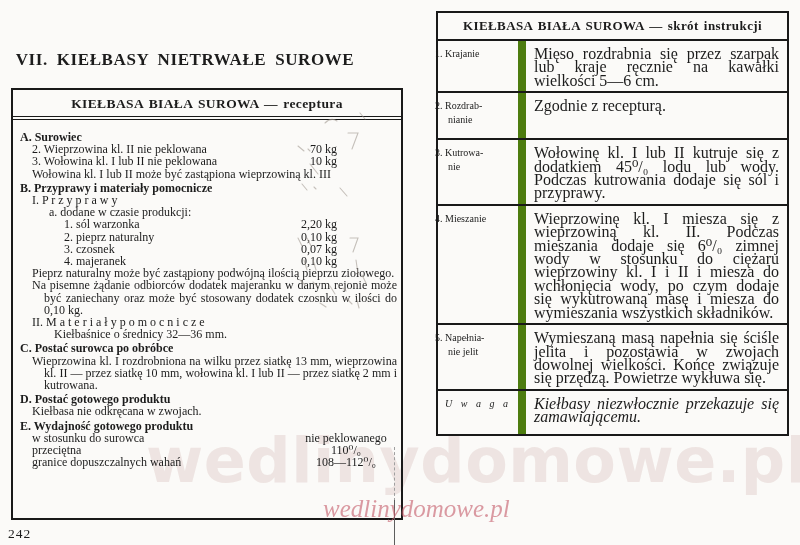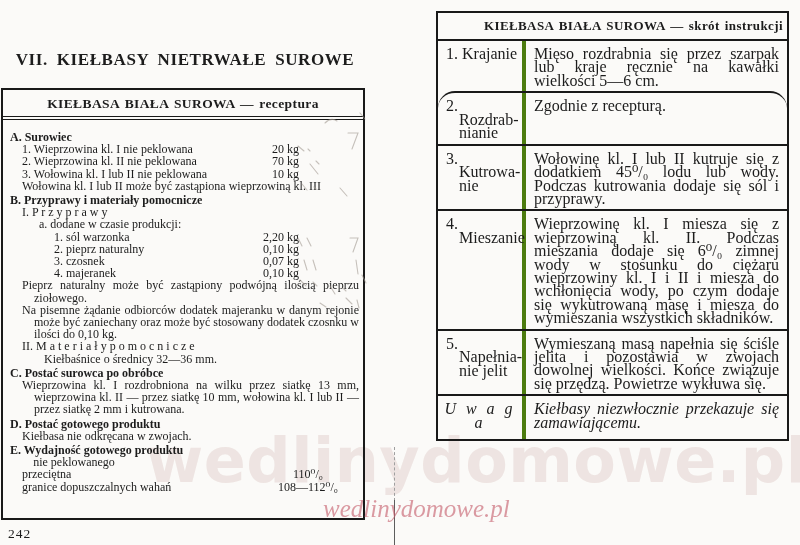--- a/index.html
+++ b/index.html
@@ -28,29 +28,29 @@
 
   .heading {
     position:absolute; left:11px; top:50px; width:348px; margin:0;
     text-align:center; font-size:17px; font-weight:bold;
     letter-spacing:0.6px; word-spacing:4px;
   }
   .pageno { position:absolute; left:8px; top:526px; font-size:13.5px; letter-spacing:1px; }
 
   .box { position:absolute; border:2px solid #191919; box-sizing:border-box;
     background:transparent; z-index:1; }
-  .recipe-box { left:1px; top:88px; width:364px; min-height:432px; }
+  .recipe-box { left:11px; top:88px; width:392px; min-height:432px; }
   .instr-box  { left:436px; top:11px; width:353px; min-height:364px; }
 
   .box-title {
     text-align:center; font-weight:bold; font-size:13.5px;
     padding:6px 4px 4px; letter-spacing:0.4px; word-spacing:1.5px;
     border-bottom:4px double #191919;
   }
-  .instr-box .box-title { font-size:13px; border-bottom:2px solid #191919; padding:5px 4px 5px;text-align:right; }
+  .instr-box .box-title { font-size:13px; border-bottom:2px solid #191919; padding:5px 4px 5px; }
 
   
   .box-body { padding:6px 2px 8px 4px; font-size:12px; line-height:12.2px; }
   .sec  { font-weight:bold; padding-left:3px; margin-top:2px; }
   .mt4  { margin-top:5px; }
   .ind15 { padding-left:15px; }
   .ind32 { padding-left:32px; }
   .ind37 { padding-left:37px; }
   .hang { margin:0; padding-left:27px; text-indent:-12px; padding-right:2px; text-align:justify; }
   .row  { display:flex; }
@@ -61,46 +61,42 @@
   .razem { justify-content:flex-end; padding-right:62px; margin-top:1px; }
   .rlabel { margin-right:12px; }
   .sum  { border-top:1.5px solid #1c1c1c; }
   .erow { padding-left:15px; padding-right:1px; }
   .eval { width:104px; text-align:center; flex:none; }
 
   
   .irow { display:grid; grid-template-columns:88px 1fr; }
   .irow + .irow { border-top:2px solid #191919; }
   .ilabel {
-    border-right:4px solid #4d7c0f; font-size:16px; line-height:13.5px;
-    padding:6px 3px 4px 21px; text-indent:-13px; white-space:pre-line;
+    border-right:8px solid #4d7c0f; font-size:10px; line-height:13.5px;
+    padding:6px 3px 4px 10px; text-indent:-13px; white-space:pre-line;
   }
   .ilabel.center { text-indent:0; padding-left:3px; text-align:center; letter-spacing:3px; }
   .itext { font-size:16px; line-height:13.4px; padding:6px 8px 4px 8px; text-align:justify; }
-  .h40 { min-height:40px; } .h45 { min-height:45px;border-radius:17px; } .h50 { min-height:50px; }
+  .h40 { min-height:40px; } .h45 { min-height:45px; } .h50 { min-height:50px; }
   .h92 { min-height:92px; } .h62 { min-height:62px; } .h43 { min-height:43px;font-style:italic; }
 </style>
 </head>
 <body>
 
 <div class="page">
 
   <div class="wm-large">wedlinydomowe.pl</div>
 
   <h1 class="heading">VII. KIEŁBASY NIETRWAŁE SUROWE</h1>
 
   <section class="box recipe-box">
     <div class="box-title">KIEŁBASA BIAŁA SUROWA — receptura</div>
     <div class="box-body">
       <div class="sec mt4">A. Surowiec</div>
       <div class="row amts">
-        <span class="grow">1. Wieprzowina kl. I nie peklowana</span>
-          <span class="amt">20 kg</span>
-      </div>
-      <div class="row amts">
         <span class="grow">2. Wieprzowina kl. II nie peklowana</span>
           <span class="amt">70 kg</span>
       </div>
       <div class="row amts">
         <span class="grow">3. Wołowina kl. I lub II nie peklowana</span>
           <span class="amt">10 kg</span>
       </div>
       <p class="hang">Wołowina kl. I lub II może być zastąpiona wieprzowiną kl. III</p>
 
       <div class="sec">B. Przyprawy i materiały pomocnicze</div>
@@ -128,20 +124,21 @@
       <div class="ind37">Kiełbaśnice o średnicy 32—36 mm.</div>
 
       <div class="sec">C. Postać surowca po obróbce</div>
       <p class="hang">Wieprzowina kl. I rozdrobniona na wilku przez siatkę 13 mm, wieprzowina kl. II — przez siatkę 10 mm, wołowina kl. I lub II — przez siatkę 2 mm i kutrowana.</p>
 
       <div class="sec">D. Postać gotowego produktu</div>
       <div class="ind15">Kiełbasa nie odkręcana w zwojach.</div>
 
       <div class="sec">E. Wydajność gotowego produktu</div>
       <div class="row erow">
+        <span class="grow">w stosunku do surowca</span>
           <span class="eval">nie peklowanego</span>
       </div>
       <div class="row erow">
         <span class="grow">przeciętna</span>
           <span class="eval">110⁰/₀</span>
       </div>
       <div class="row erow">
         <span class="grow">granice dopuszczalnych wahań</span>
           <span class="eval">108—112⁰/₀</span>
       </div>

